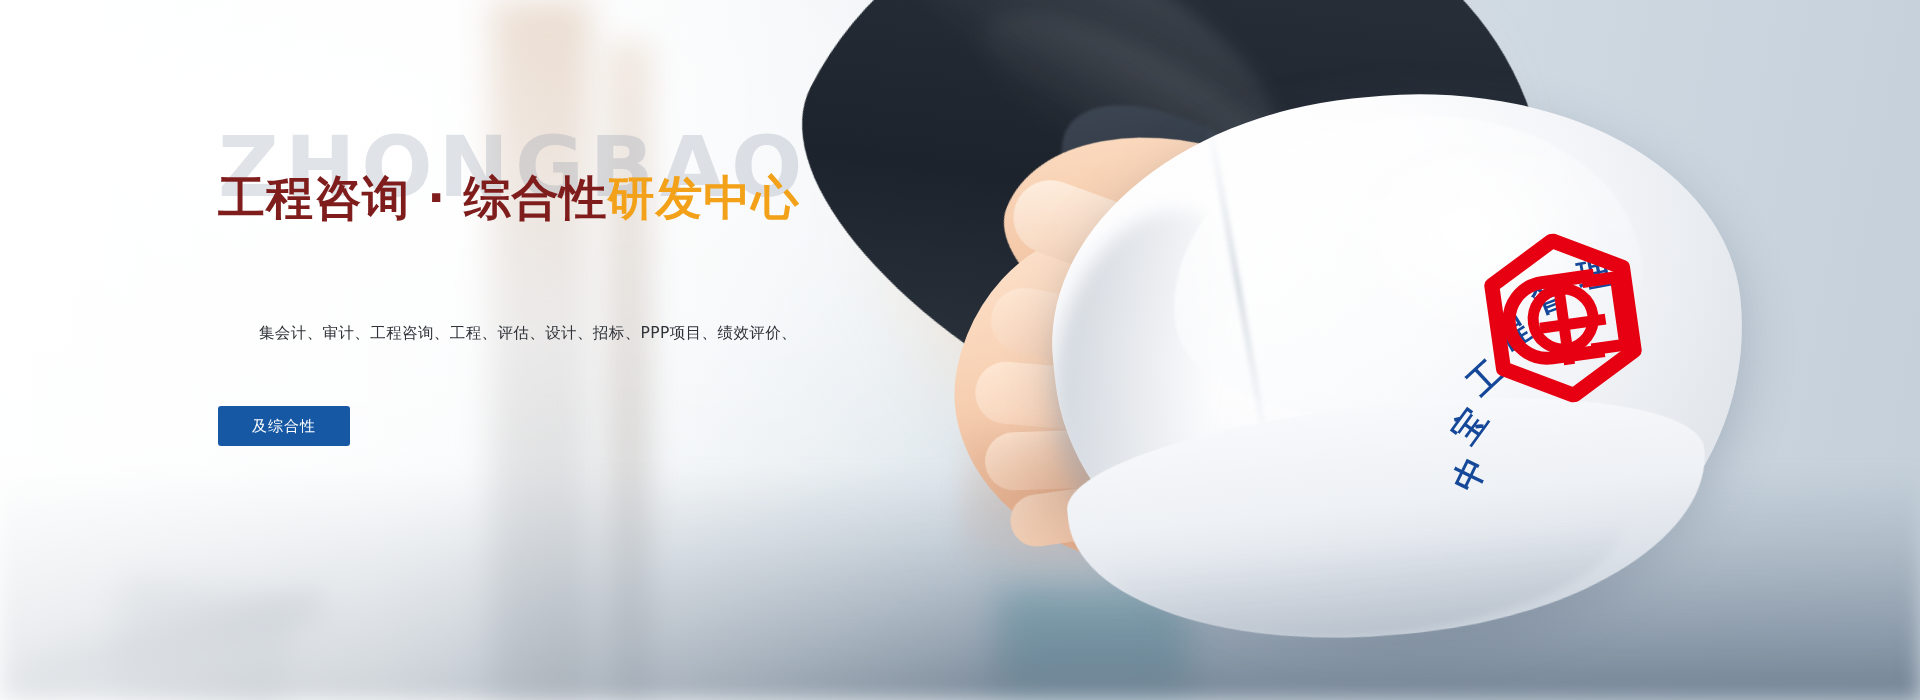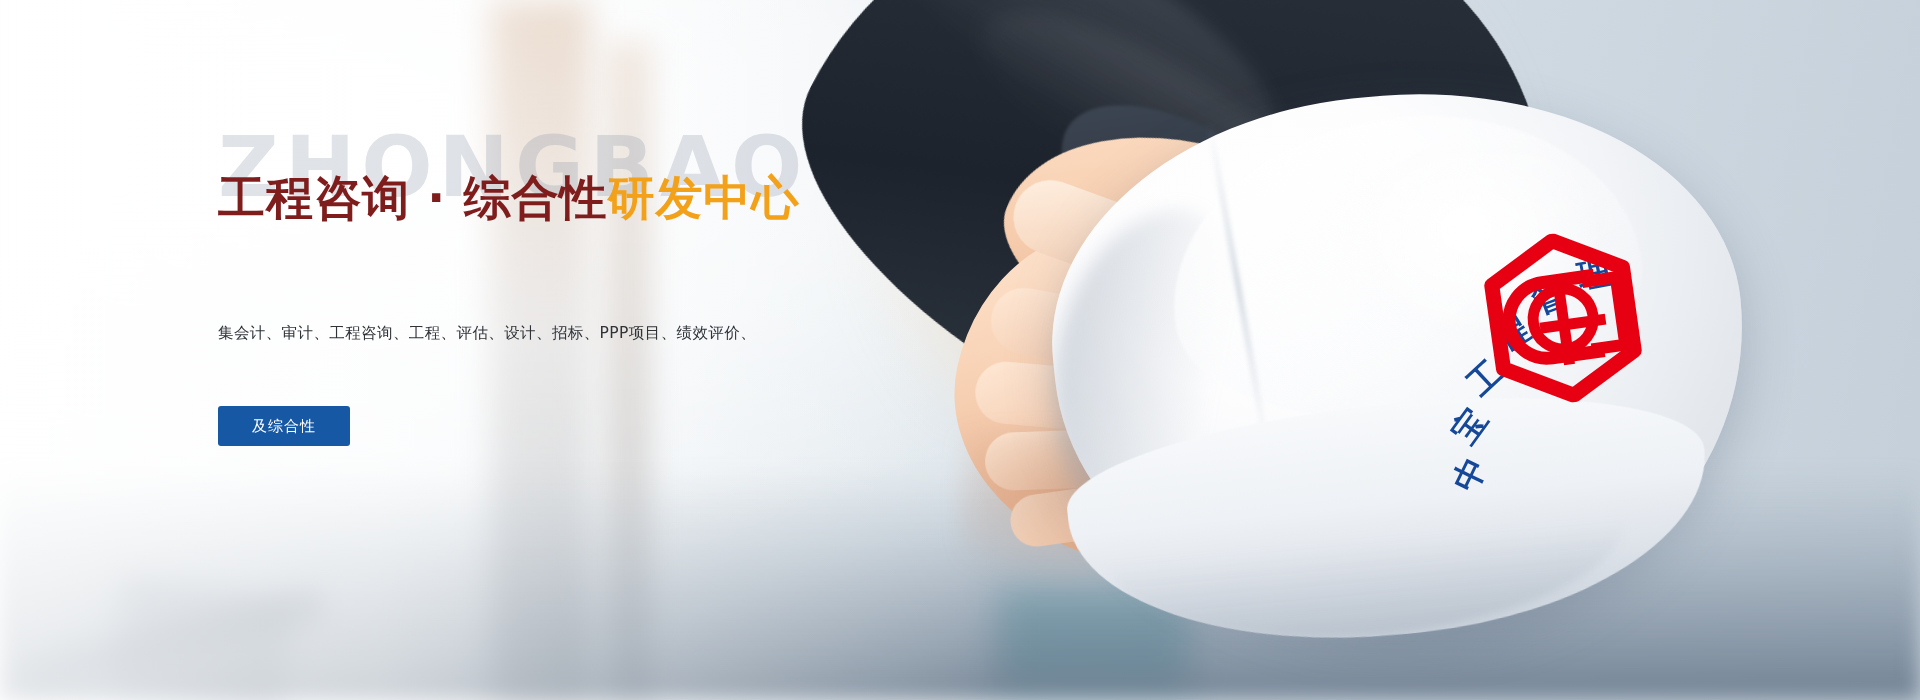--- a/index.html
+++ b/index.html
@@ -130,21 +130,21 @@
       color:rgba(124,140,158,.24);
       font-family:"DejaVu Sans","Liberation Sans",sans-serif;
       white-space:nowrap;user-select:none;}
 
   .headline{position:absolute;left:0;top:168px;width:760px;}
   .hl-line{font-size:47px;line-height:60px;font-weight:700;white-space:nowrap;
       font-family:"DejaVu Sans","Liberation Sans",sans-serif;letter-spacing:1px;}
   .hl-blue{color:#7f1d1d;}
   .hl-orange{color:#f2a118;}
 
-  .desc{position:absolute;left:0;top:310px;width:620px;}
+  .desc{position:absolute;left:0;top:310px;width:620px;text-align:center;}
   .desc-line{font-size:15.5px;line-height:46px;color:#2f3338;letter-spacing:.4px;
       font-family:"DejaVu Sans","Liberation Sans",sans-serif;white-space:nowrap;}
 
   .cta{position:absolute;left:0;top:406px;
       display:inline-flex;align-items:center;justify-content:center;
       width:132px;height:40px;background:#1758a4;color:#fff;
       font-size:15px;letter-spacing:1px;border:0;border-radius:3px;cursor:pointer;
       font-family:"DejaVu Sans","Liberation Sans",sans-serif;}
 </style>
 </head>

